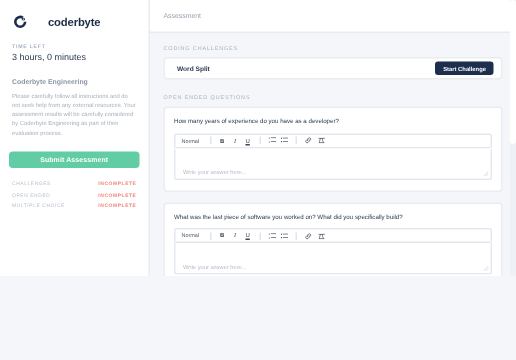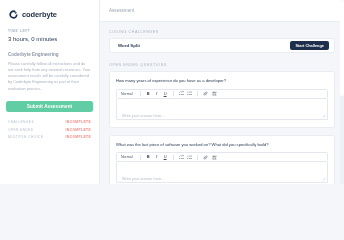--- a/index.html
+++ b/index.html
@@ -12,21 +12,21 @@
   .page { display: flex; width: 344px; height: 184px; }
 
   
   .sidebar {
     width: 100px; height: 184px;
     background: #ffffff;
     border-right: 1px solid #e8ebf0;
     padding: 7px 6px 0 6px;
     display: flex; flex-direction: column;
   }
-  .logo-row { display: flex; align-items: center; gap: 3px; margin: 2px 0 9px 2px; }
+  .logo-row { display: flex; align-items: center; gap: 13px; margin: 2px 0 9px 2px; }
   .logo-mark { width: 11px; height: 11px; flex: 0 0 auto; }
   .logo-word { font-size: 7.5px; font-weight: 700; color: #1b2c47; letter-spacing: -0.1px; }
 
   .sec-label {
     font-size: 3.4px; font-weight: 700; color: #a9b2c1;
     letter-spacing: 0.55px; text-transform: uppercase;
     margin: 0 0 2.5px 2px;
   }
   .time-value { font-size: 6px; color: #2b3a52; font-weight: 400; margin: 0 0 10px 2px; }
 

